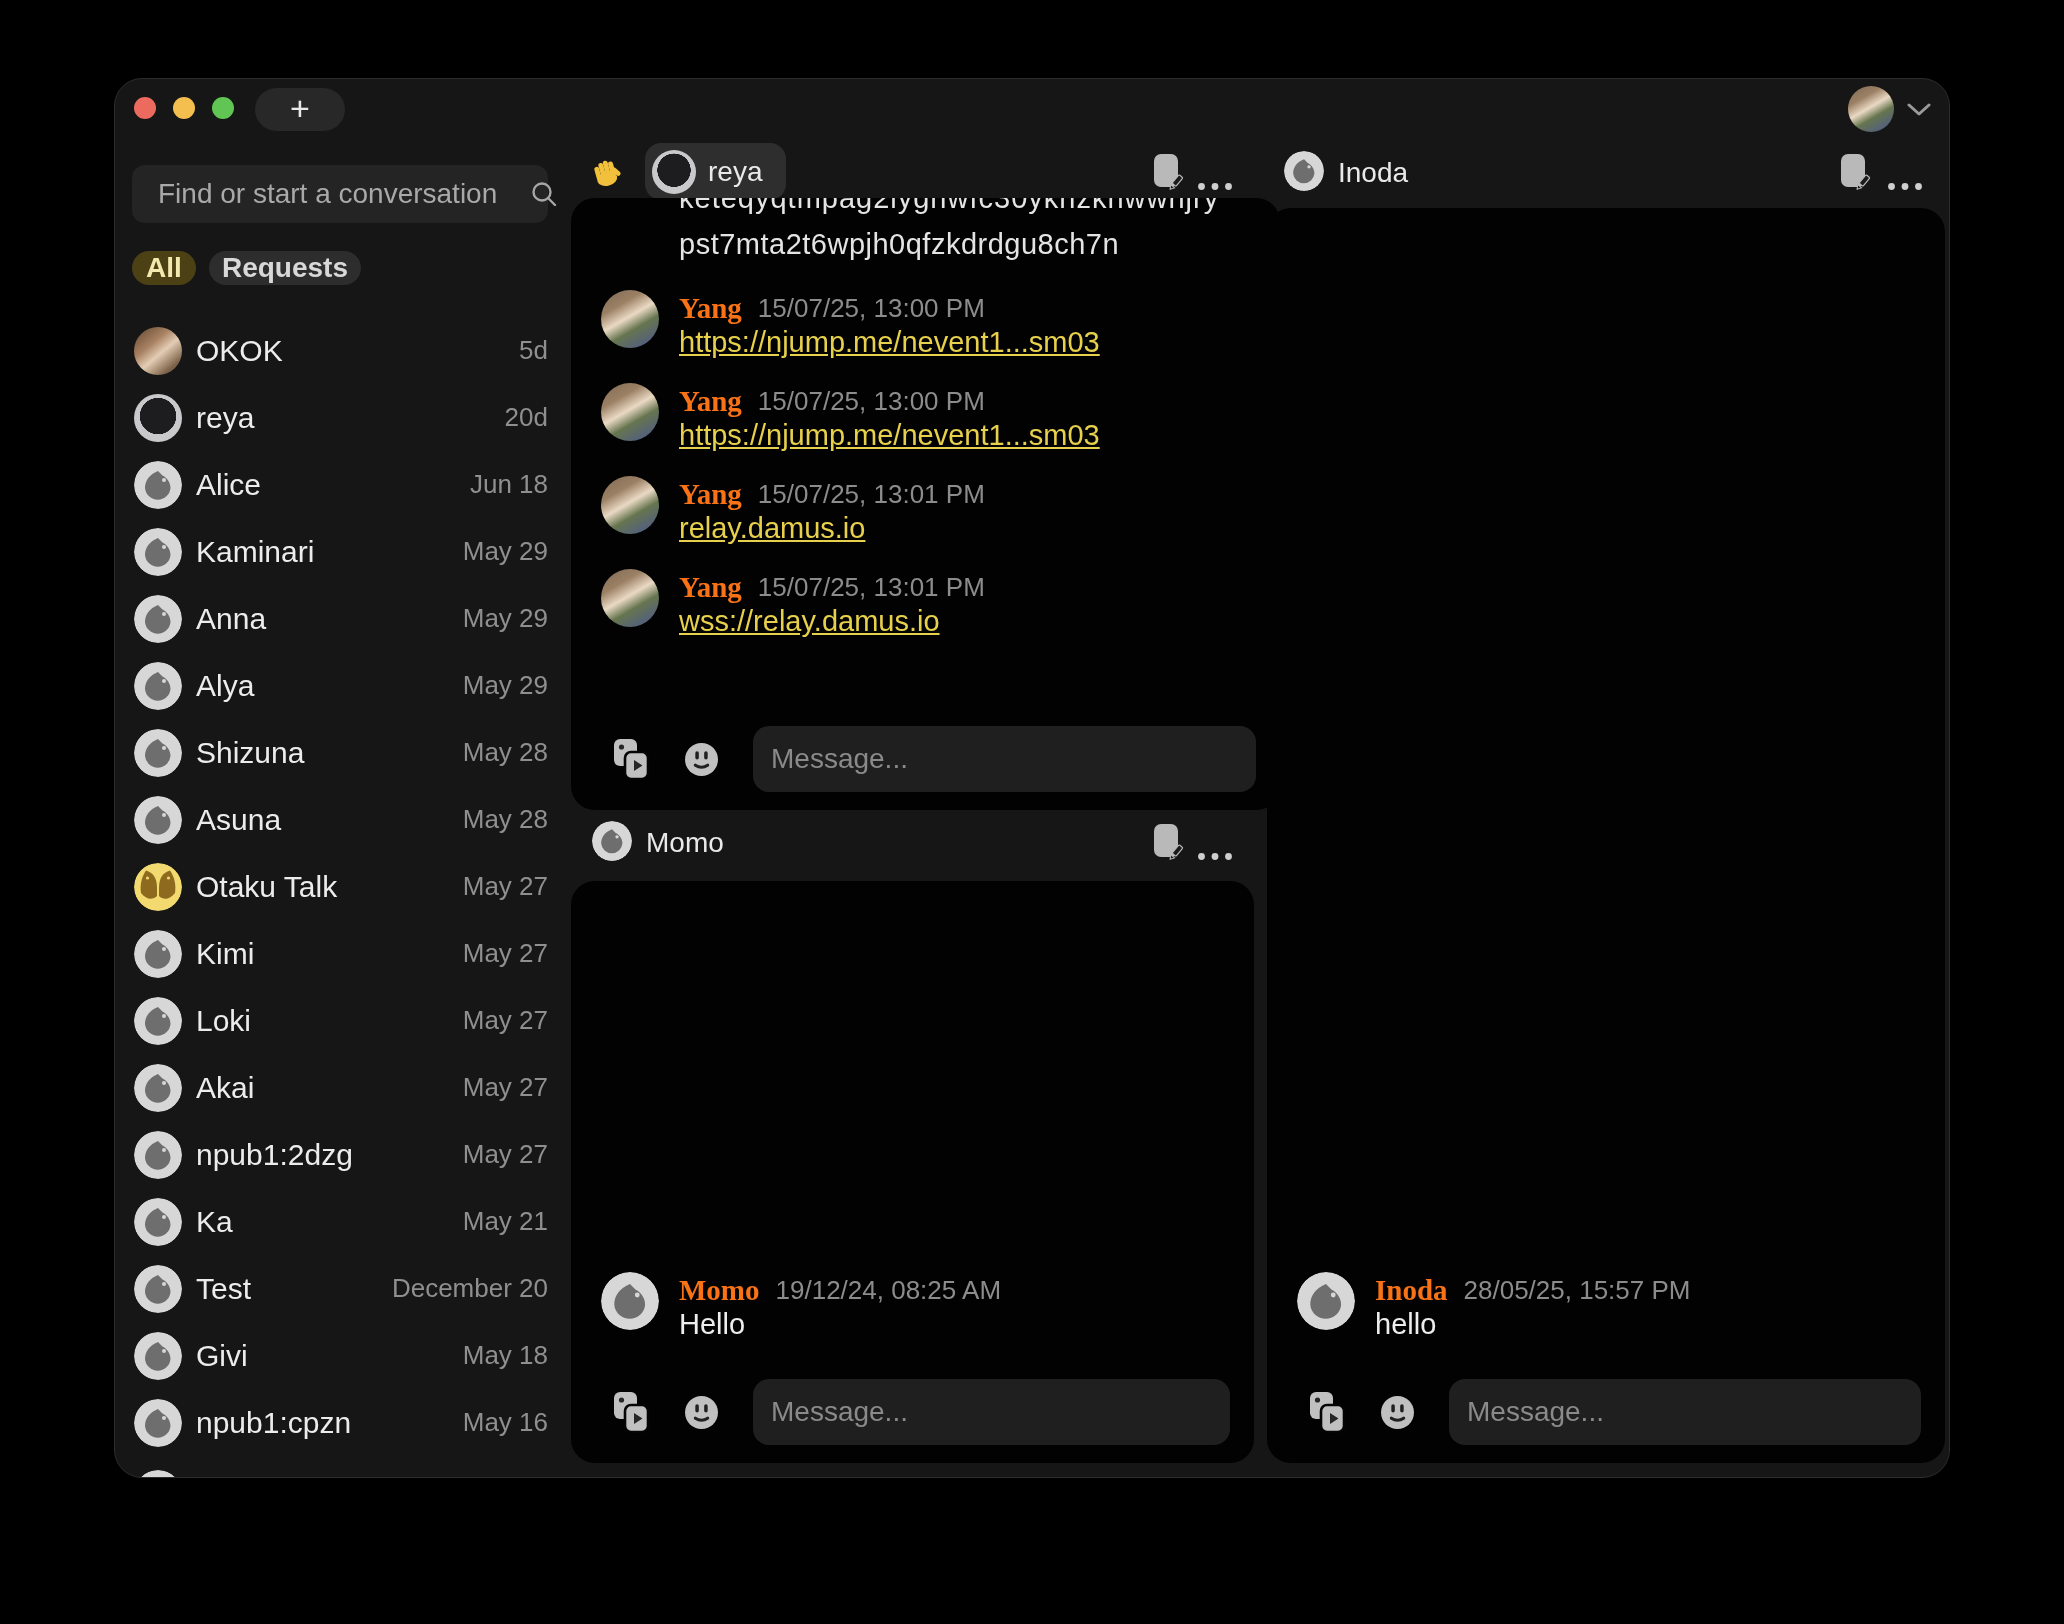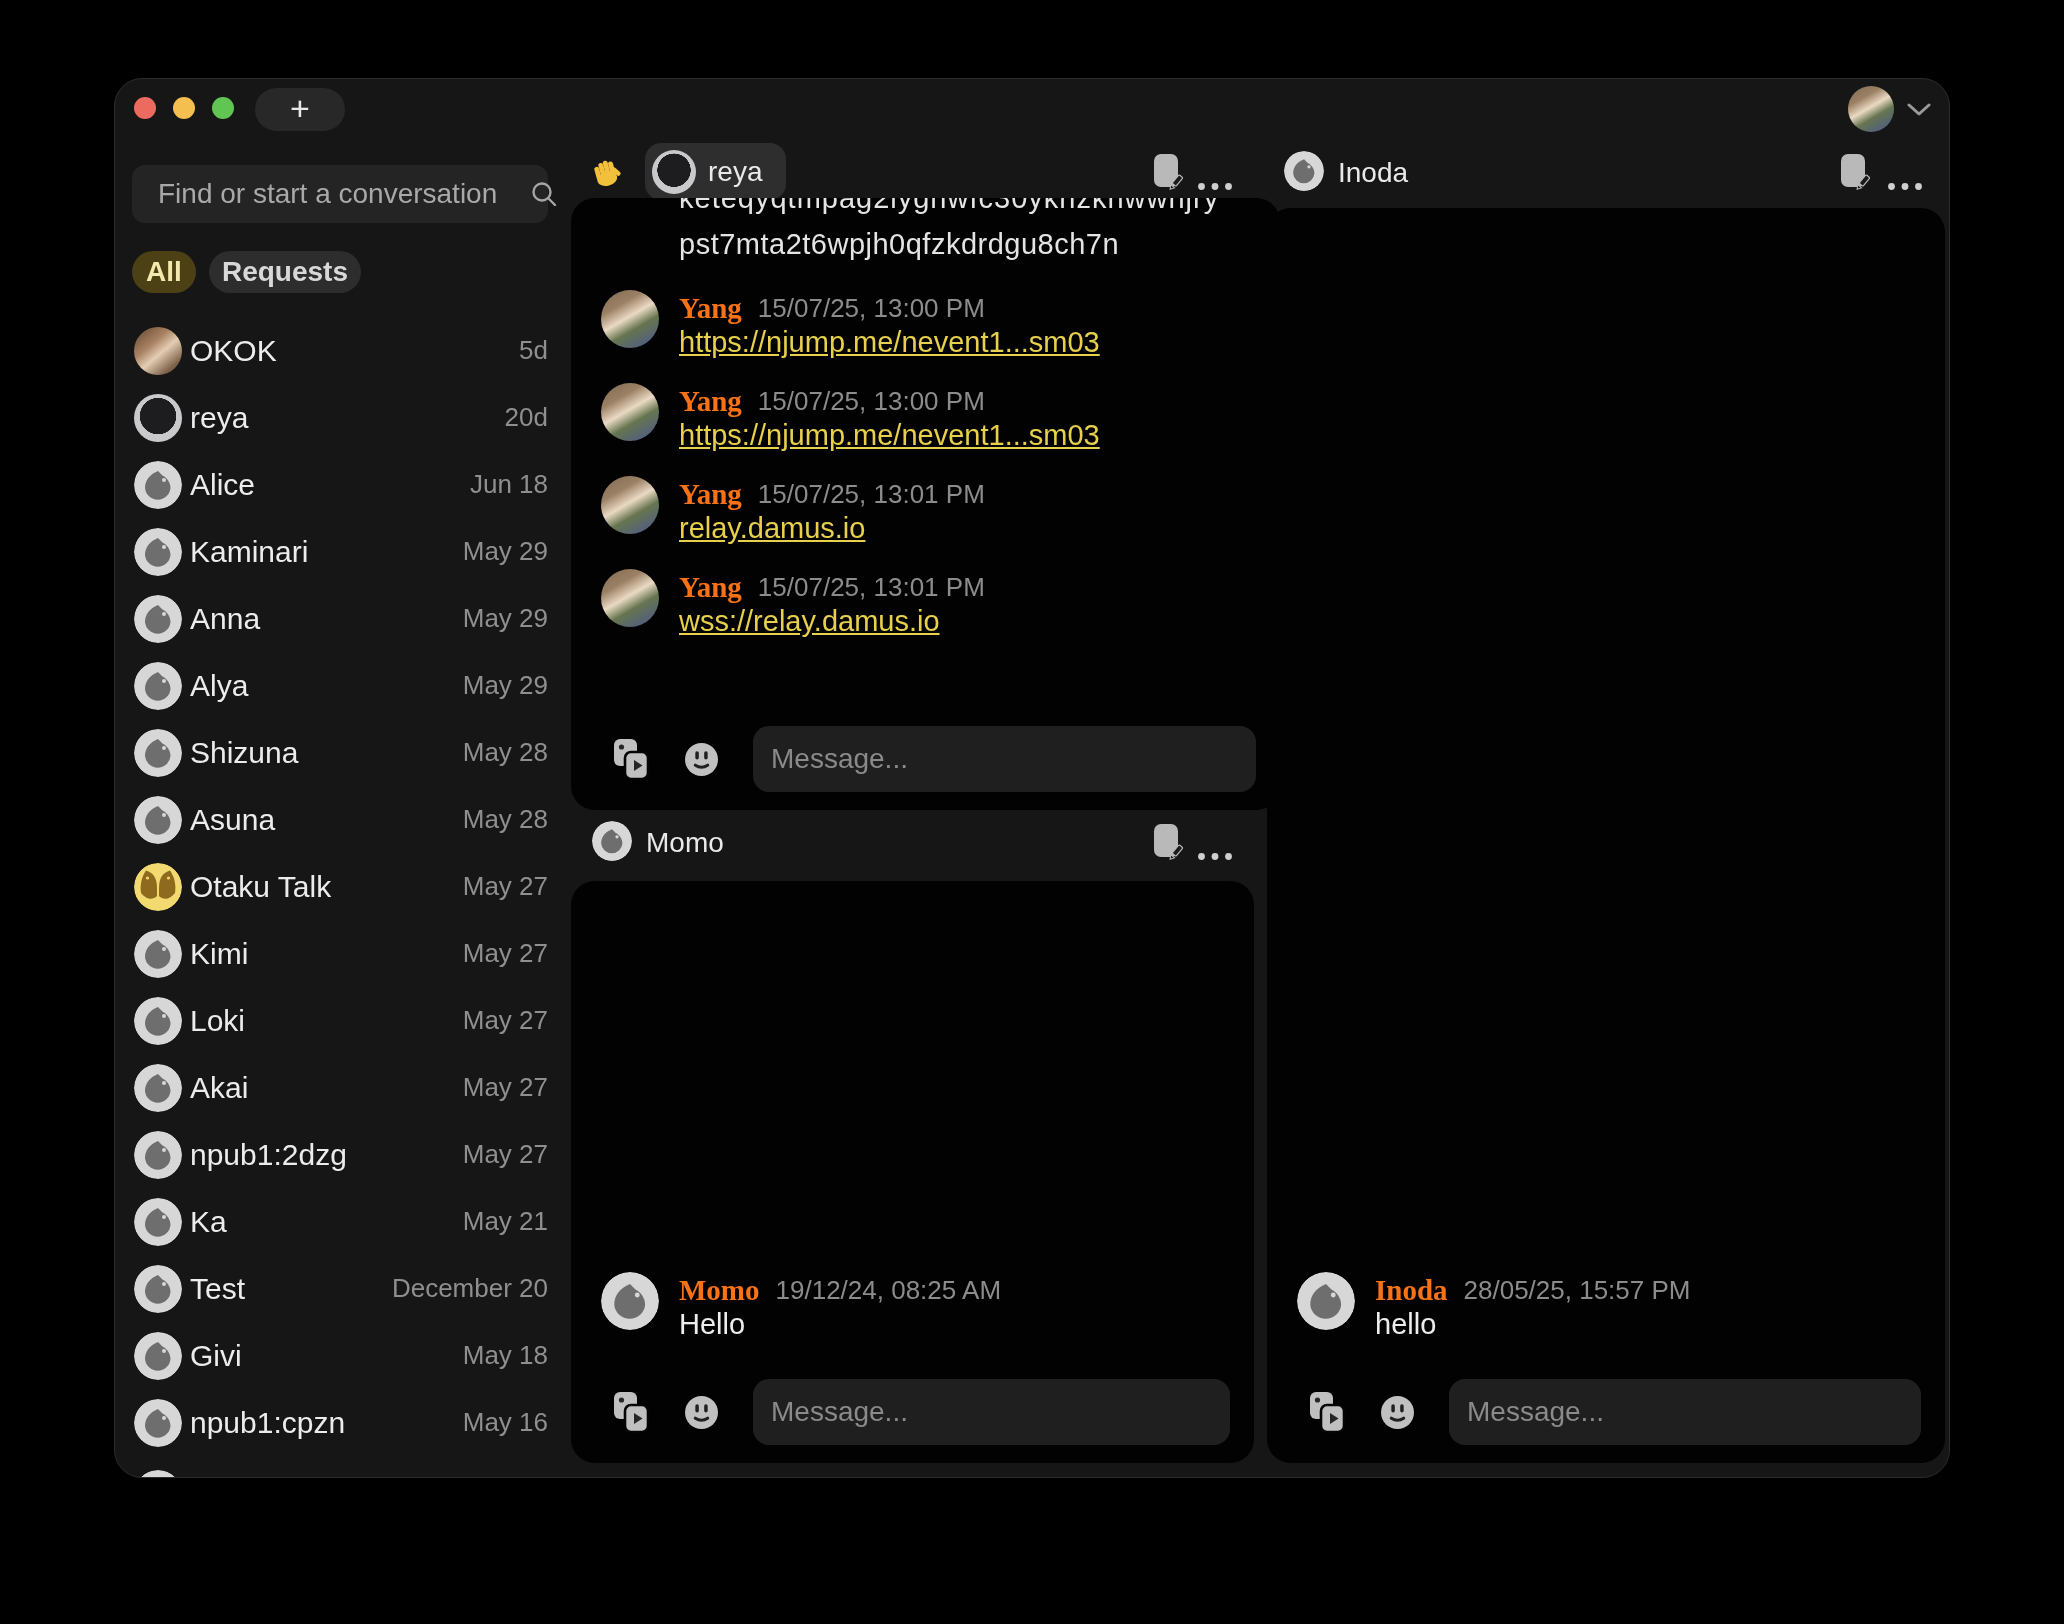--- a/index.html
+++ b/index.html
@@ -25,29 +25,29 @@
   .av-yang { background:linear-gradient(150deg,#7e6a54 0%,#9b8064 28%,#ead9c4 47%,#66754f 64%,#54617a 86%); }
 
   
   .search-box { position:absolute; left:17px; top:86px; width:416px; height:58px; border-radius:13px;
                 background:#242424; display:flex; align-items:center; }
   .search-box input { flex:1; background:transparent; border:none; outline:none; color:#dcdcdc;
                       font-size:28px; padding:0 10px 0 26px; font-family:inherit; }
   .search-box input::placeholder { color:#a9a9a9; }
   .search-icon { width:30px; height:30px; margin-right:16px; flex:none; }
 
-  .filter-pill { position:absolute; top:172px; height:42px; border-radius:23px; font-size:28px; font-weight:700;
+  .filter-pill { position:absolute; top:172px; height:34px; border-radius:23px; font-size:28px; font-weight:700;
                  display:flex; align-items:center; justify-content:center; }
   .f-all { left:17px; width:64px; background:#4c4015; color:#f3e9ae; }
   .f-req { left:94px; width:152px; background:#2d2d2d; color:#d8d8d8; }
 
   .conv-list { position:absolute; left:17px; top:238px; width:416px; }
   .conv-row { position:relative; height:67px; display:flex; align-items:center; }
   .conv-row .avatar { margin-left:2px; }
-  .conv-name { margin-left:8px; font-size:30px; color:#ececec; }
+  .conv-name { margin-left:14px; font-size:30px; color:#ececec; }
   .conv-date { position:absolute; right:0; font-size:26px; color:#8f8f8f; }
 
   
   .chat-box { position:absolute; background:#020202; border-radius:24px; overflow:hidden; }
   .box-reya  { left:456px;  top:119px; width:709px; height:612px; }
   .box-momo  { left:456px;  top:802px; width:683px; height:582px; }
   .box-inoda { left:1152px; top:129px; width:678px; height:1255px; }
 
   .hdr-label { position:absolute; font-size:28px; color:#e9e9e9; }
   .hdr-pill { position:absolute; left:530px; top:64px; height:57px; border-radius:16px; background:#2e2e2e;

